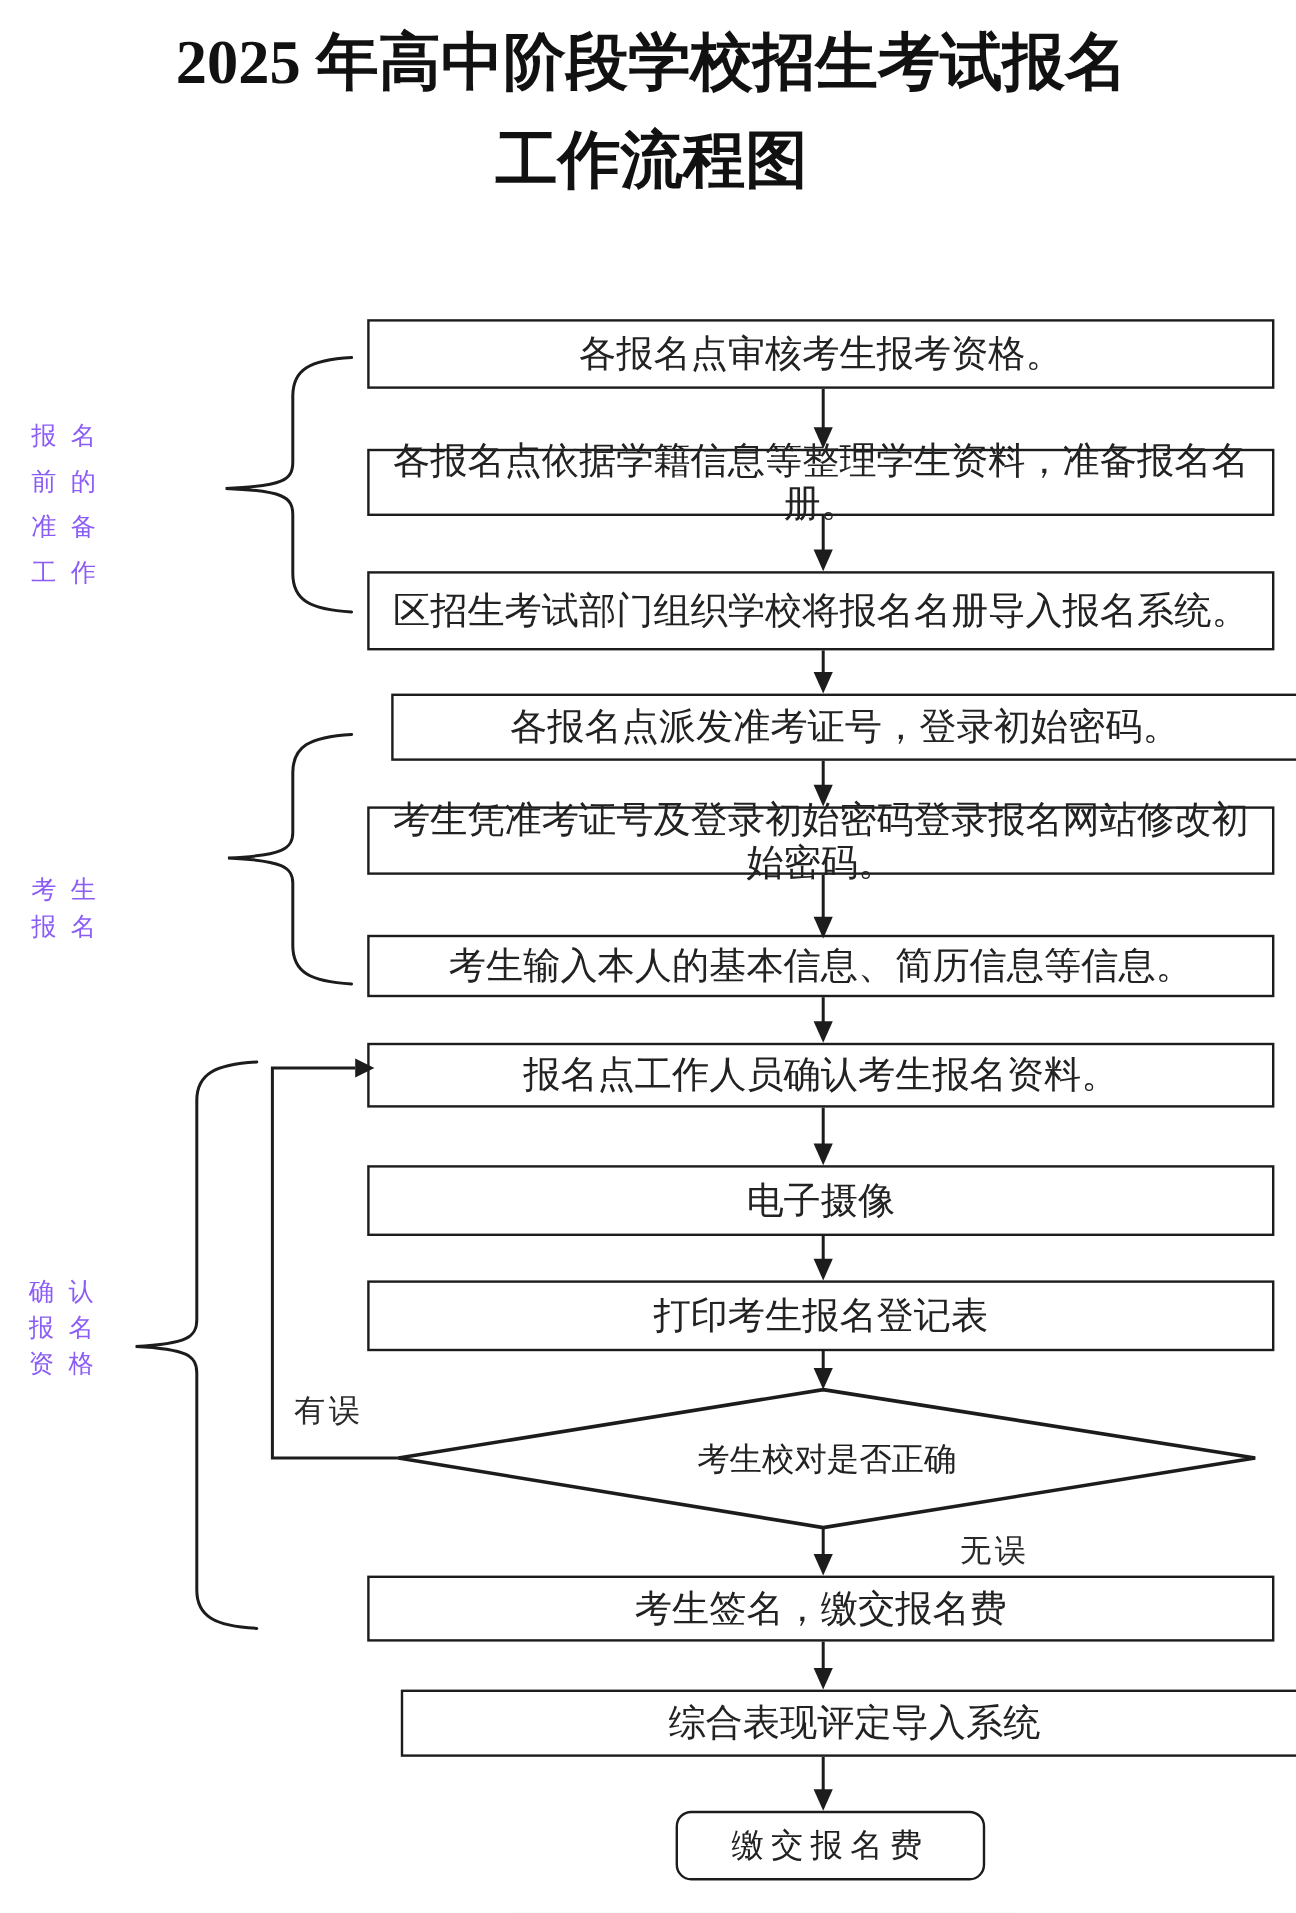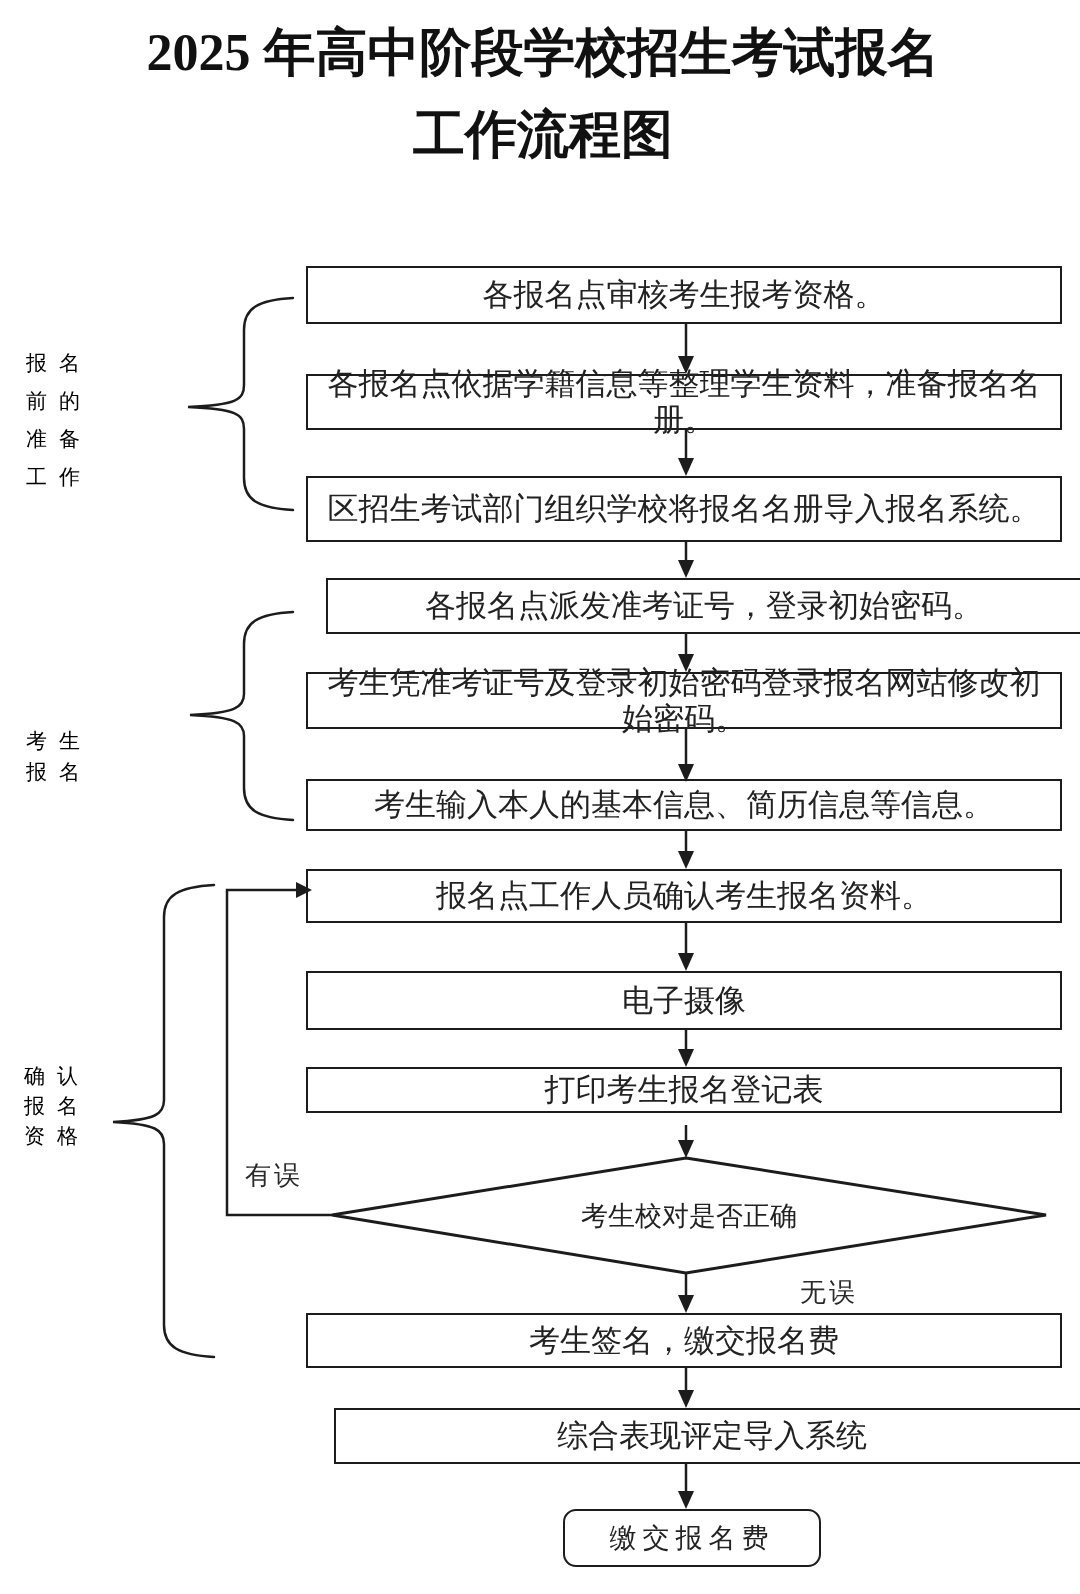--- a/index.html
+++ b/index.html
@@ -34,21 +34,21 @@
     position:absolute;left:563px;width:258px;height:58px;top:1509px;
     box-sizing:border-box;border:2.5px solid var(--line);border-radius:13px;
     display:flex;align-items:center;justify-content:center;
     font-size:27px;letter-spacing:6px;z-index:2;
   }
   .decision-label{
     position:absolute;left:332px;top:1198px;width:714px;
     text-align:center;font-size:27px;z-index:2;
   }
   .side-label{
-    position:absolute;font-size:21px;letter-spacing:12px;z-index:2;color:#000000;
+    position:absolute;font-size:21px;letter-spacing:12px;z-index:2;color:#8b5cf6;
   }
   .side-label div{white-space:nowrap;}
   .g1{left:26px;top:344px;line-height:38px;}
   .g2{left:26px;top:726px;line-height:31px;}
   .g3{left:24px;top:1061px;line-height:30px;}
   .branch-label{
     position:absolute;font-size:26px;z-index:2;color:#2a2a2a;letter-spacing:3px;
   }
   .lbl-error{left:245px;top:1158px;}
   .lbl-ok{left:800px;top:1265px;margin-top:10px;}
@@ -123,21 +123,21 @@
   </div>
 
   <div class="box" style="top:266px;height:58px;">各报名点审核考生报考资格。</div>
   <div class="box" style="top:476px;height:66px;">区招生考试部门组织学校将报名名册导入报名系统。</div>
   <div class="box" style="top:374px;height:56px;">各报名点依据学籍信息等整理学生资料，准备报名名册。</div>
   <div class="box" style="top:578px;height:56px;margin-left:20px;">各报名点派发准考证号，登录初始密码。</div>
   <div class="box" style="top:779px;height:52px;">考生输入本人的基本信息、简历信息等信息。</div>
   <div class="box" style="top:672px;height:57px;">考生凭准考证号及登录初始密码登录报名网站修改初始密码。</div>
   <div class="box" style="top:869px;height:54px;">报名点工作人员确认考生报名资料。</div>
   <div class="box" style="top:971px;height:59px;">电子摄像</div>
-  <div class="box" style="top:1067px;height:46px;">打印考生报名登记表</div>
+  <div class="box" style="top:1067px;height:59px;">打印考生报名登记表</div>
   <div class="box" style="top:1313px;height:55px;">考生签名，缴交报名费</div>
   <div class="box" style="top:1408px;height:56px;margin-left:28px;">综合表现评定导入系统</div>
 
   <div class="decision-label">考生校对是否正确</div>
   <div class="branch-label lbl-error">有误</div>
   <div class="branch-label lbl-ok">无误</div>
 
   <div class="terminal">缴交报名费</div>
 
 </div>

